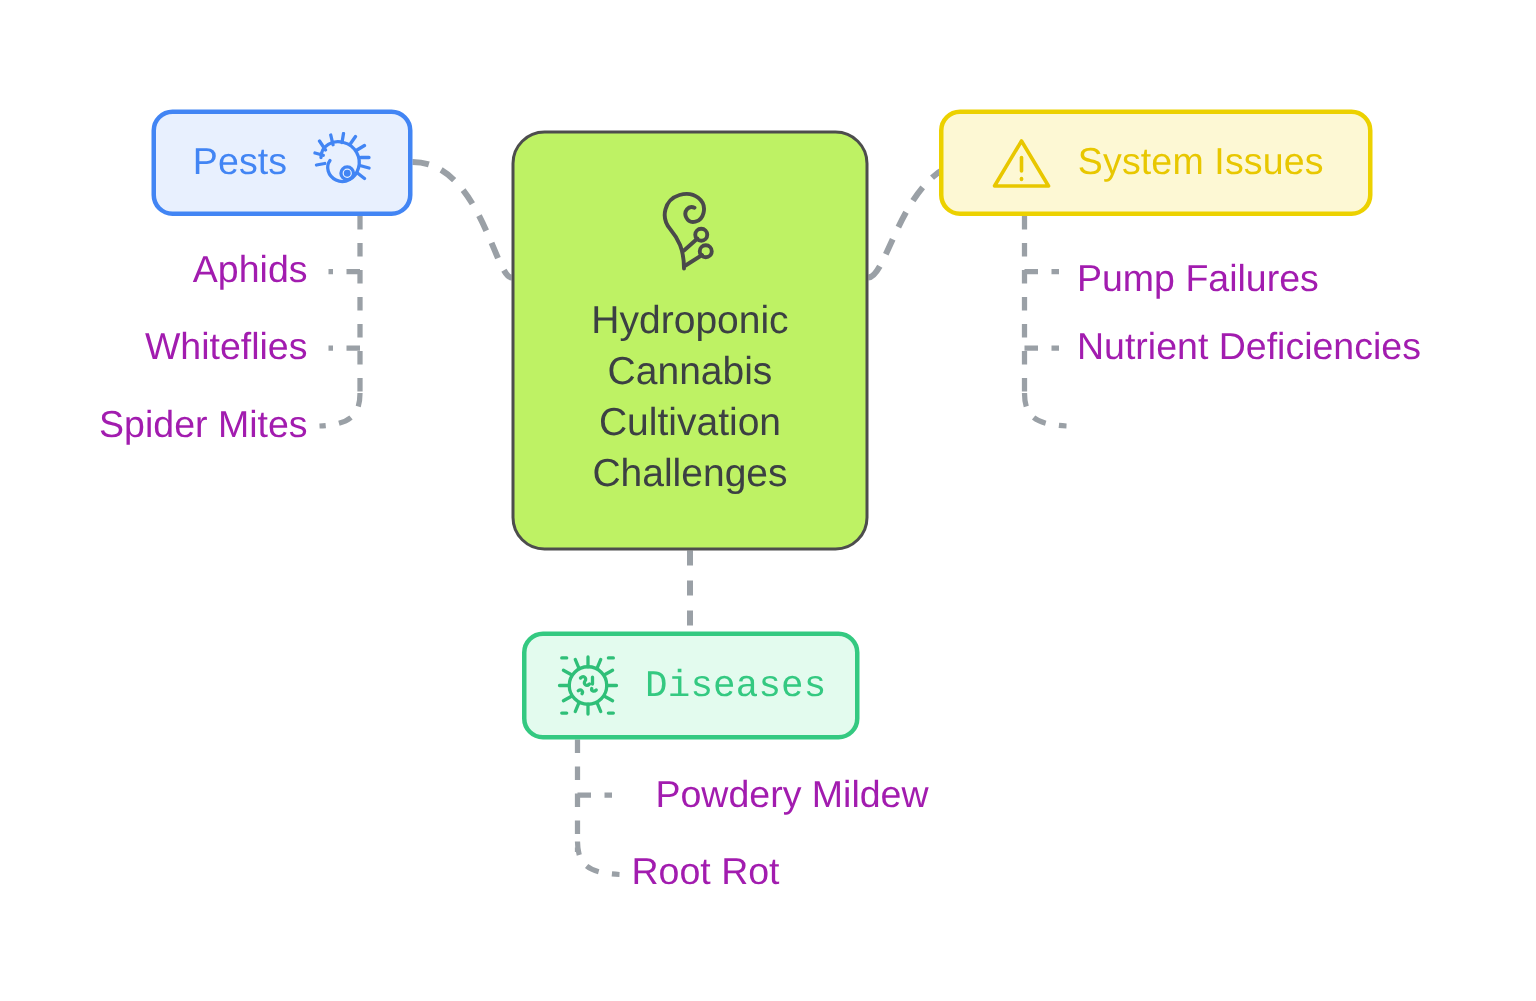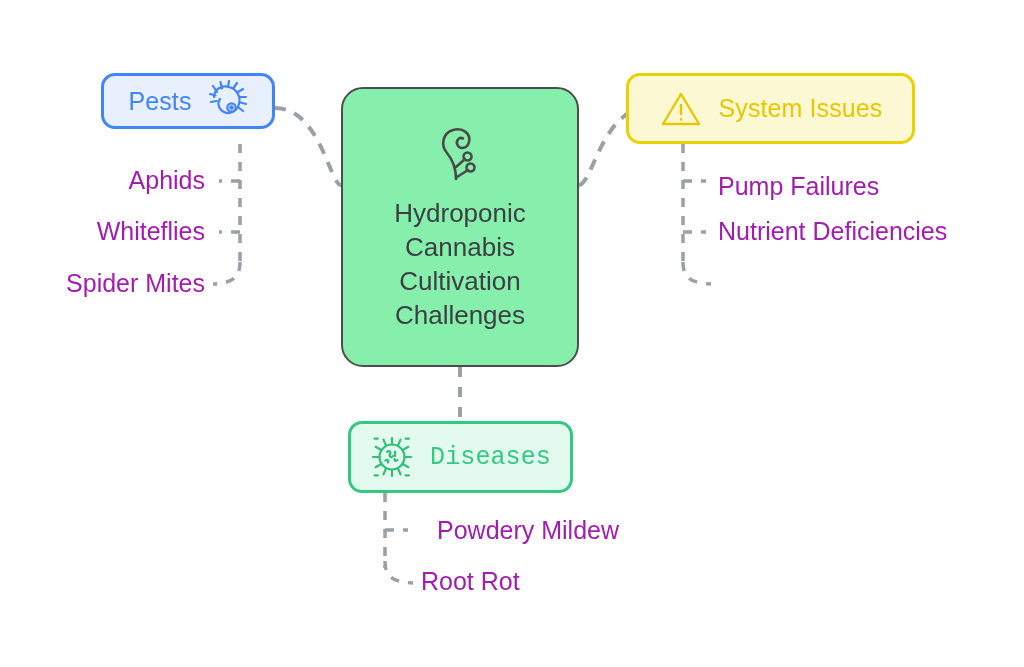--- a/index.html
+++ b/index.html
@@ -47,41 +47,41 @@
     justify-content: center;
   }
 
   
   #central-node {
     left: 341px;
     top: 87px;
     width: 238px;
     height: 280px;
     border: 2px solid #4d4d4d;
-    background: #86efac;
+    background: #bef264;
     border-radius: 22px;
     flex-direction: column;
     justify-content: center;
   }
   #central-node .central-icon { margin-bottom: 12px; }
   #central-node .central-text {
     font-size: 26px;
     line-height: 34px;
     color: #3c4043;
     text-align: center;
     white-space: normal;
     padding: 0 10px;
   }
 
   
   #node-pests {
     left: 101px;
     top: 73px;
     width: 174px;
-    height: 56px;
+    height: 71px;
     border: 3px solid #4285f4;
     background: #e8f0fe;
     justify-content: center;
     gap: 14px;
     border-radius: 14px;
   }
   #node-pests .node-label { color: #4285f4; }
 
   
   #node-system {

